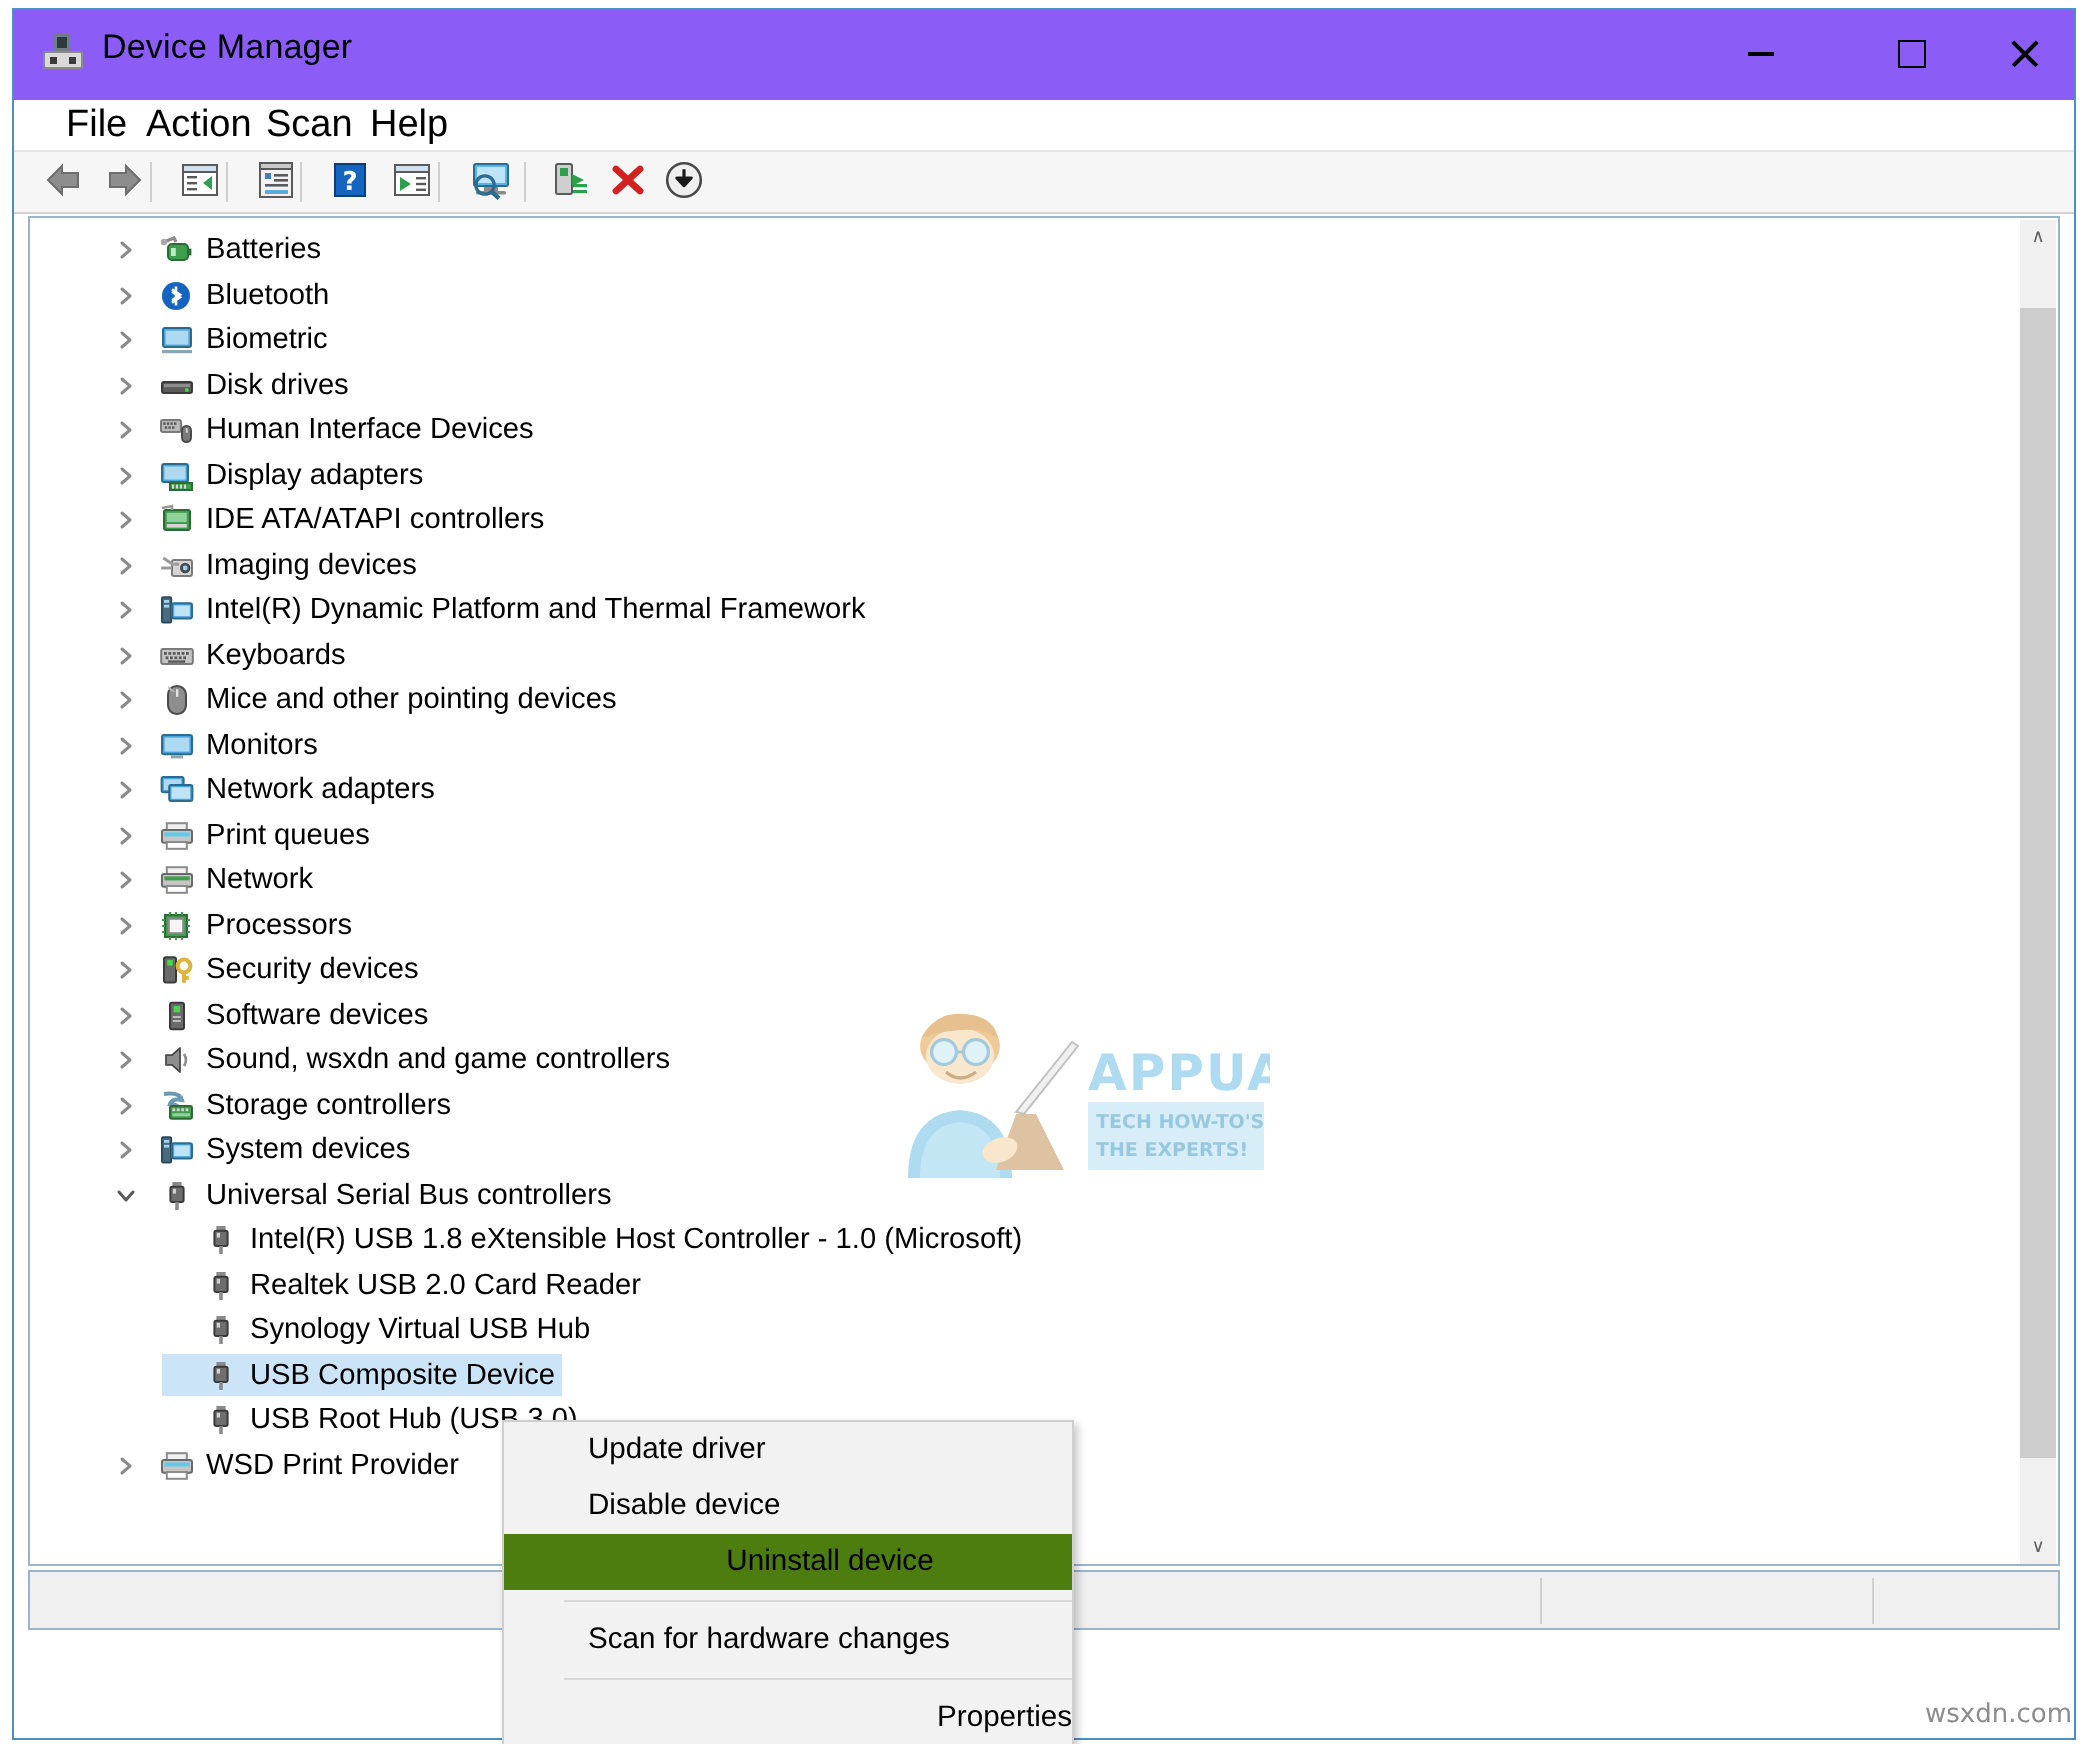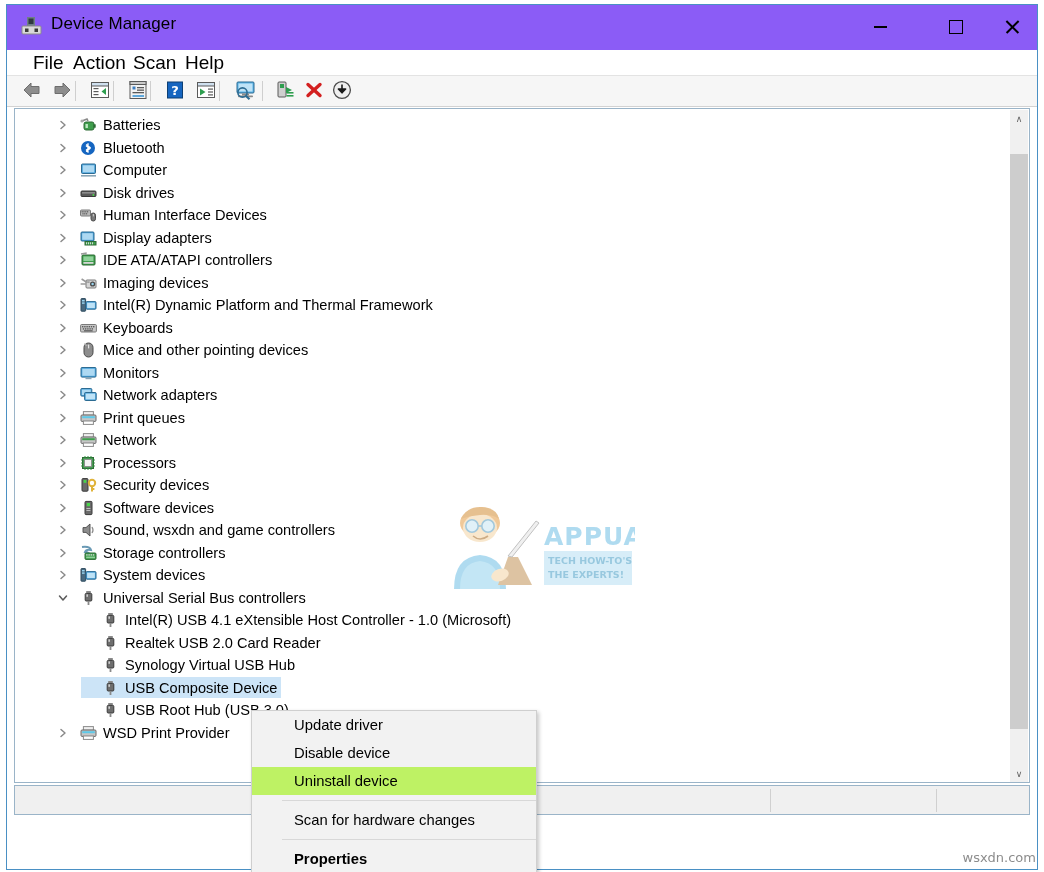--- a/index.html
+++ b/index.html
@@ -60,21 +60,21 @@
   .stsep{position:absolute;top:3px;width:1px;height:23px;background:#d0d0d0;}
 
   
   #wm{position:absolute;left:425px;top:392px;width:195px;height:92px;opacity:.62;pointer-events:none;}
 
   
   #ctx{position:absolute;left:244px;top:705px;width:286px;height:163px;background:#f2f2f2;
        border:1px solid #cfcfcf;box-shadow:2px 2px 4px rgba(0,0,0,.22);box-sizing:border-box;z-index:40;}
   .ctx-item{position:relative;height:28px;line-height:28px;padding-left:42px;font-size:14.8px;color:#000;cursor:default;}
   .ctx-item.hl{background:#91c9f7;}
-  .ctx-item.bold{font-weight:bold;}
+  .ctx-item.bold{font-weight:normal;text-align:right;}
   .ctx-sep{height:1px;margin:5px 0 5px 30px;background:#d8d8d8;}
 
   
   #sitetag{position:absolute;right:8px;bottom:7px;font-size:13px;color:#8c8c8c;
            font-family:"DejaVu Sans",sans-serif;}
 </style>
 </head>
 <body>
 
 <div id="window">
@@ -236,21 +236,21 @@
               <path d="M4 2.5 L8 6 L4 9.5" stroke="#8a8a8a" stroke-width="1.5" fill="none" stroke-linecap="round" stroke-linejoin="round"></path>
             </svg>
           </span>
           <span class="ico" style="left: 64px;">
             <svg width="17" height="16" viewBox="0 0 17 16">
               <rect x="1.5" y="2" width="14" height="9.5" rx="1" fill="#4aa3db" stroke="#2c6b92"></rect>
               <rect x="2.8" y="3.3" width="11.4" height="7" fill="#aed9f2"></rect>
               <rect x="1" y="13" width="15" height="1.6" fill="#8aa5b5"></rect>
             </svg>
           </span>
-          <span class="lbl" style="left: 88px;">Computer</span>
+          <span class="lbl" style="left: 88px;">Biometric</span>
         </div>
         <div class="row">
           <span class="chev" style="left: 40px;">
             <svg width="12" height="12" viewBox="0 0 12 12">
               <path d="M4 2.5 L8 6 L4 9.5" stroke="#8a8a8a" stroke-width="1.5" fill="none" stroke-linecap="round" stroke-linejoin="round"></path>
             </svg>
           </span>
           <span class="ico" style="left: 64px;">
             <svg width="17" height="16" viewBox="0 0 17 16">
               <rect x="1" y="6" width="15" height="5.5" rx="1" fill="#5a5a5a" stroke="#3a3a3a"></rect>
@@ -579,21 +579,21 @@
         </div>
         <div class="row">
           <span class="ico" style="left: 86px;">
             <svg width="11" height="16" viewBox="0 0 11 16">
               <rect x="3.2" y="1" width="4.6" height="2.4" fill="#8a8a8a"></rect>
               <rect x="2.2" y="3.4" width="6.6" height="7.6" rx="1" fill="#6e6e6e" stroke="#3a3a3a"></rect>
               <rect x="3.4" y="4.4" width="1.6" height="2.4" fill="#cfcfcf"></rect>
               <rect x="4.6" y="11" width="1.8" height="4" fill="#8a8a8a"></rect>
             </svg>
           </span>
-          <span class="lbl" style="left: 110px;">Intel(R) USB 4.1 eXtensible Host Controller - 1.0 (Microsoft)</span>
+          <span class="lbl" style="left: 110px;">Intel(R) USB 1.8 eXtensible Host Controller - 1.0 (Microsoft)</span>
         </div>
         <div class="row">
           <span class="ico" style="left: 86px;">
             <svg width="11" height="16" viewBox="0 0 11 16">
               <rect x="3.2" y="1" width="4.6" height="2.4" fill="#8a8a8a"></rect>
               <rect x="2.2" y="3.4" width="6.6" height="7.6" rx="1" fill="#6e6e6e" stroke="#3a3a3a"></rect>
               <rect x="3.4" y="4.4" width="1.6" height="2.4" fill="#cfcfcf"></rect>
               <rect x="4.6" y="11" width="1.8" height="4" fill="#8a8a8a"></rect>
             </svg>
           </span>
@@ -684,21 +684,21 @@
   </div>
 
   <div id="status">
     <div class="stsep" style="left:755px"></div>
     <div class="stsep" style="left:921px"></div>
   </div>
 
   <div id="ctx">
       <div class="ctx-item">Update driver</div>
       <div class="ctx-item">Disable device</div>
-      <div class="ctx-item hl" style="background: #bef264;">Uninstall device</div>
+      <div class="ctx-item hl" style="background: #4d7c0f; text-align: center;">Uninstall device</div>
       <div class="ctx-sep"></div>
       <div class="ctx-item">Scan for hardware changes</div>
       <div class="ctx-sep"></div>
       <div class="ctx-item bold">Properties</div>
     </div>
 
 </div>
 
 <span id="sitetag">wsxdn.com</span>
 

